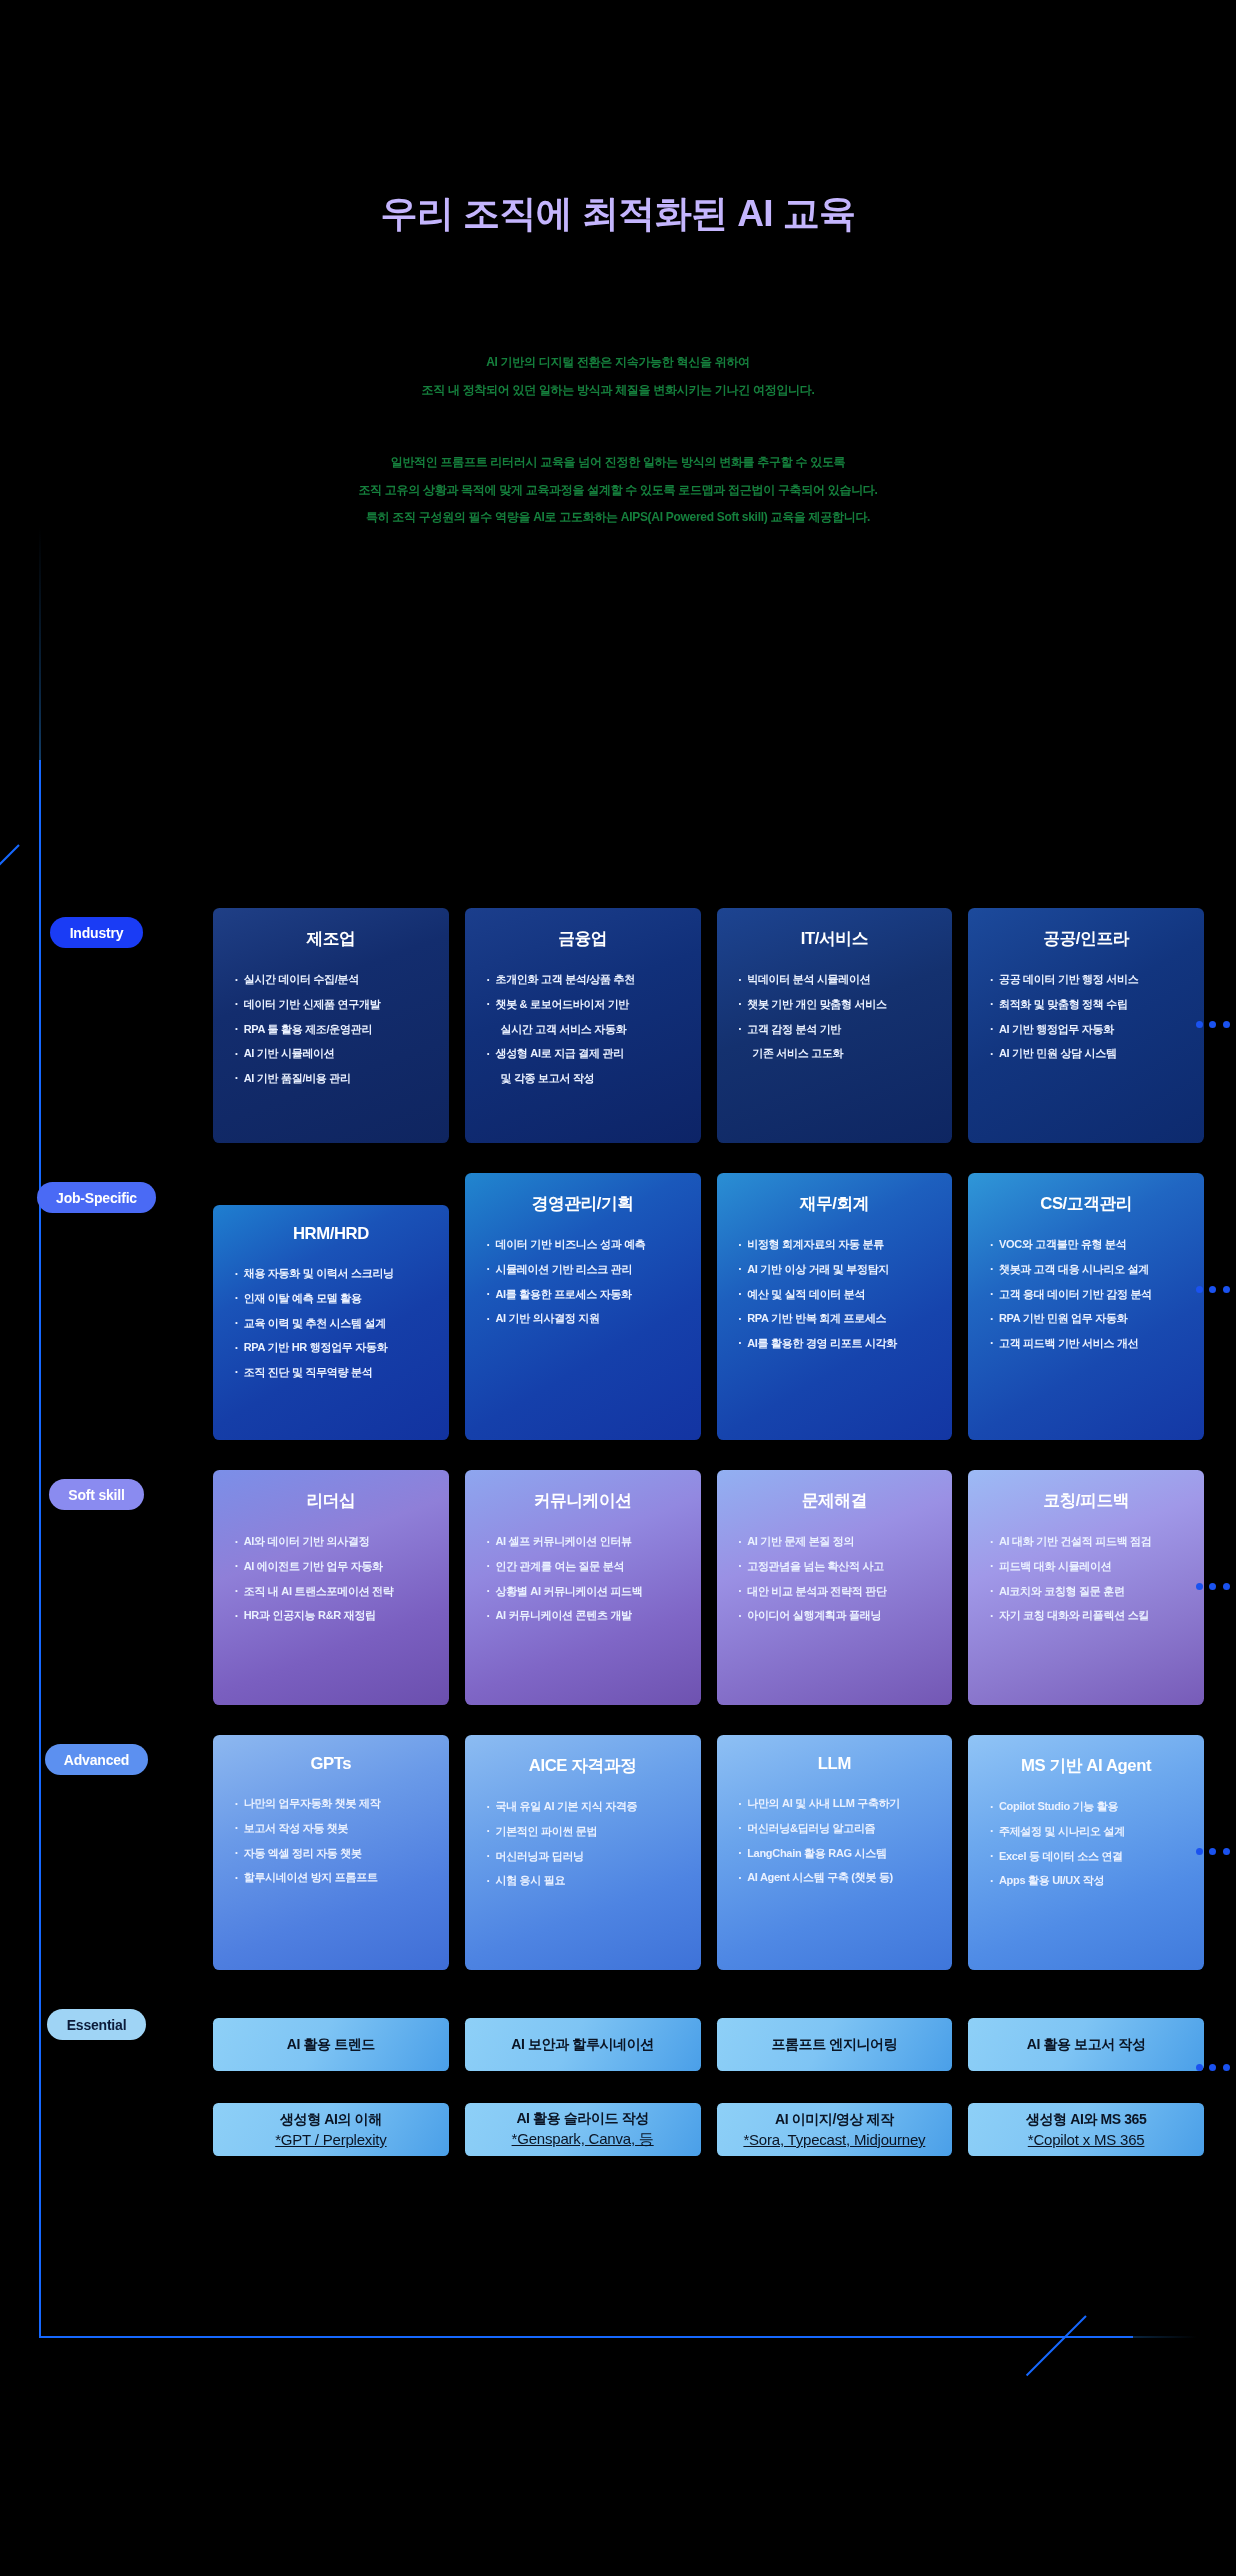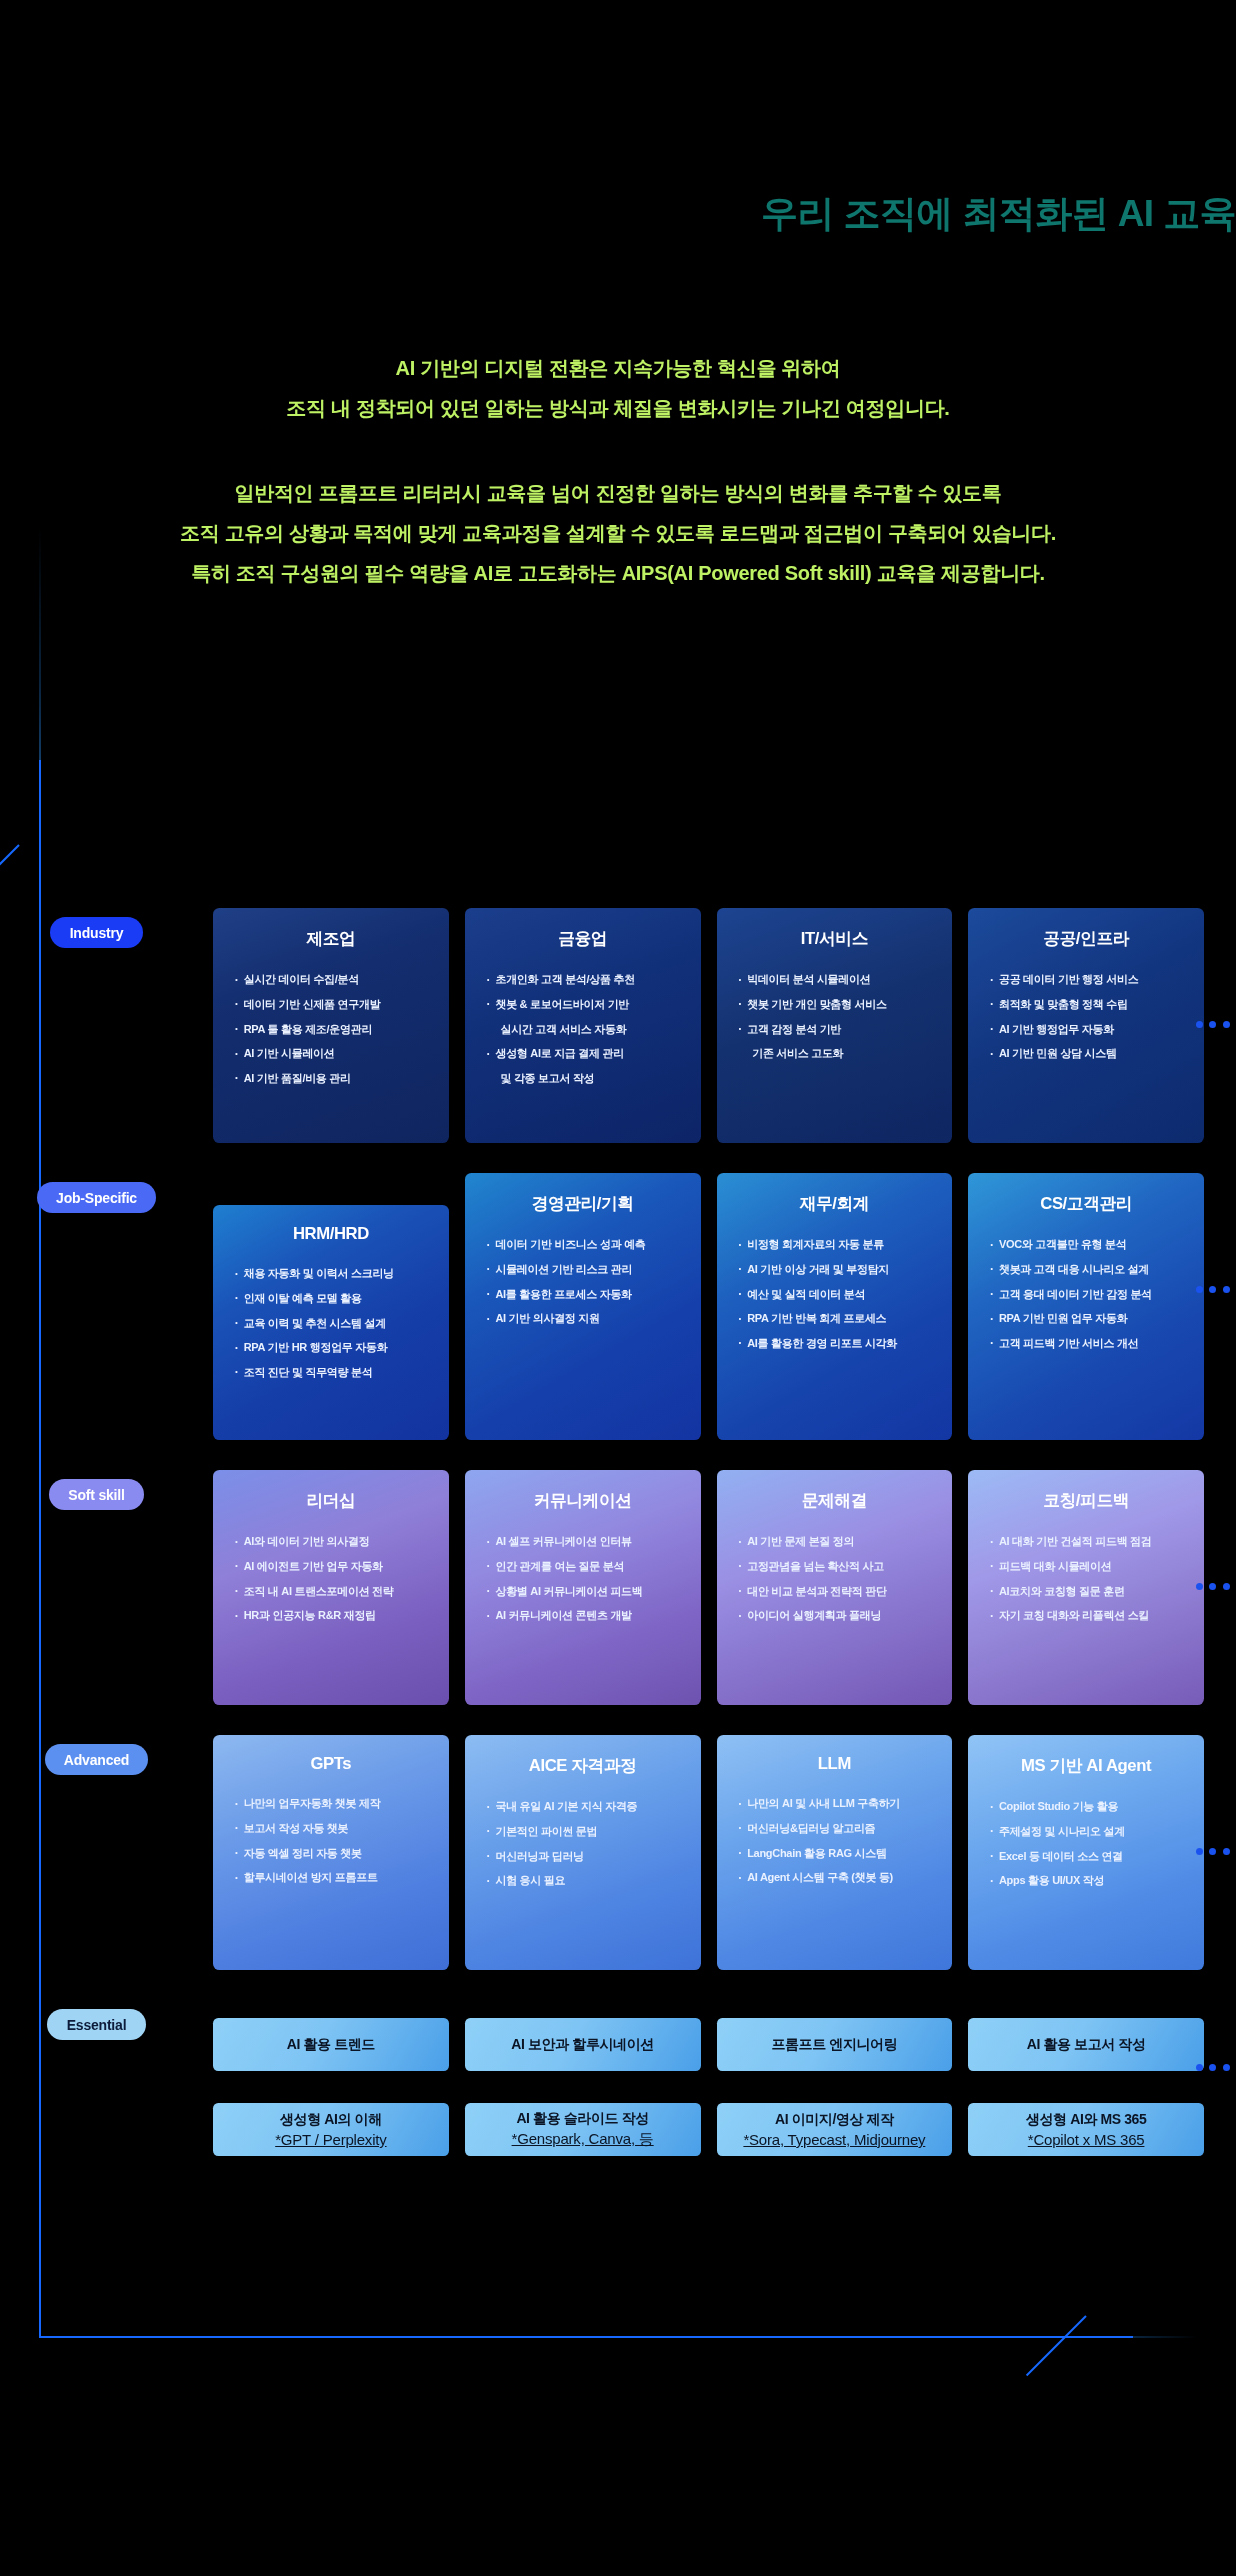--- a/index.html
+++ b/index.html
@@ -9,26 +9,26 @@
     background: #000000;
     font-family: "Liberation Sans", "DejaVu Sans", sans-serif;
     overflow: hidden;
   }
   .page { position: relative; width: 1236px; height: 2576px; background: #000; }
 
   
   .hero { padding-top: 193px; text-align: center; }
   .hero-title {
     font-size: 37px; font-weight: 700; letter-spacing: -0.6px;
-    color: #0f766e; line-height: 1.15; text-align: right;
+    color: #c4b5fd; line-height: 1.15;
   }
   .intro { margin-top: 113px; text-align: center; }
   .intro-block { margin-bottom: 45px; }
   .intro-line {
-    font-size: 20px; font-weight: 700; color: #bef264;
+    font-size: 12px; font-weight: 700; color: #15803d;
     line-height: 1.55; letter-spacing: -0.3px; padding: 4.5px 0;
   }
 
   
   .frame-line { position: absolute; background: #0d1a26; }
   .frame-left  { left: 39px;  top: 760px; width: 1.9px;  height: 1578px; background: #1668ff; }
   .frame-left-fade { left: 39px; top: 528px; width: 1.9px; height: 232px; background: linear-gradient(180deg,#000 0%, #0a2540 70%, #123c66 100%); }
   .frame-bottom { left: 39px; top: 2336px; width: 1095px; height: 1.9px; background: #1668ff; }
   .frame-bottom-fade { left: 1133px; top: 2336px; width: 64px; height: 1.9px; background: linear-gradient(90deg,#0a2540 0%, #000 100%); }
   .corner-tl {

